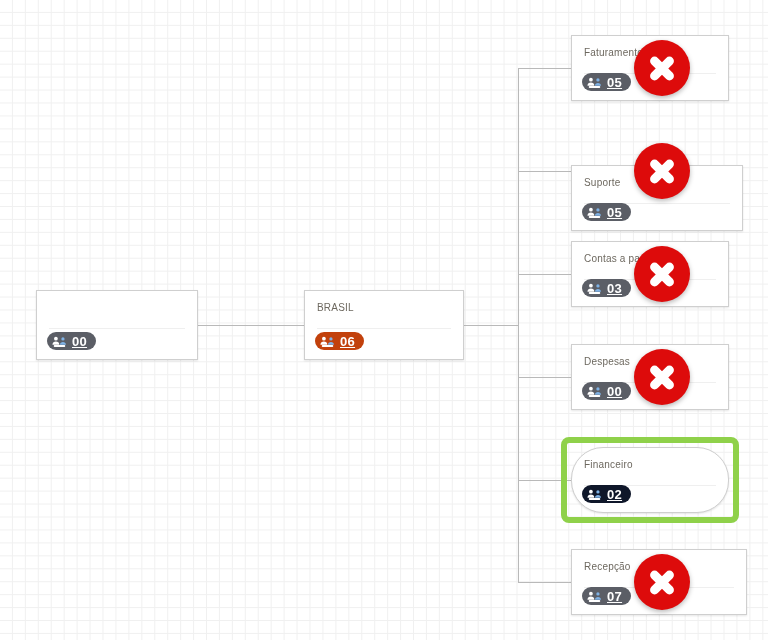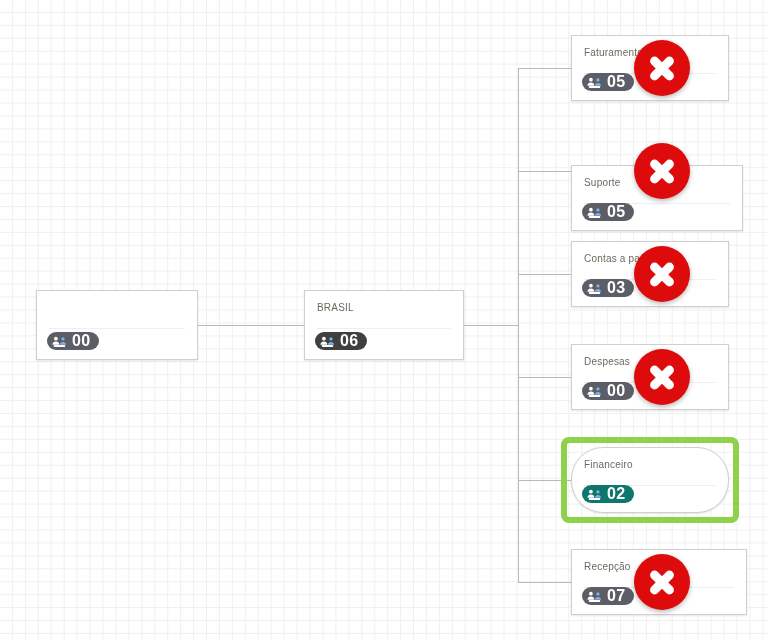--- a/index.html
+++ b/index.html
@@ -77,25 +77,26 @@
     border-radius: 9px;
     background: #5b5e66;
     color: #ffffff;
   }
   .people-badge .pb-icon {
     width: 15px;
     height: 13px;
     display: block;
   }
   .people-badge .pb-count {
-    font-size: 16px;
+    font-size: 13px;
     font-weight: bold;
     line-height: 1;
     letter-spacing: 0.3px;
     color: #ffffff;
+    text-decoration: underline;
   }
 
   
   .x-marker {
     position: absolute;
     width: 56px;
     height: 56px;
     border-radius: 50%;
     background: #dd0b0b;
     box-shadow: 0 2px 5px rgba(0,0,0,0.28);
@@ -155,21 +156,21 @@
               <path d="M10.6 12.2c0-2.2 1.8-3.6 4-3.6s4 1.4 4 3.6z" fill="#7fb2e5"></path>
               <rect x="2.4" y="12.6" width="15.2" height="2.6" rx="1.0" fill="#ffffff"></rect>
             </svg>
           </span>
           <span class="pb-count">00</span>
         </div>
       </div>
       <div class="node" style="left: 304px; top: 290px; width: 160px; height: 70px; border-color: rgb(207, 207, 207);">
         <div class="node-title" style="color: rgb(109, 104, 95);">BRASIL</div>
         <div class="node-divider"></div>
-        <div class="people-badge" style="background: #404040; align-items: center;">
+        <div class="people-badge" style="background: #c2410c; align-items: center;">
           <span style="display: flex;">
             <svg class="pb-icon" viewBox="0 0 20 16" xmlns="http://www.w3.org/2000/svg" aria-hidden="true">
               <circle cx="5.2" cy="4.3" r="2.5" fill="#ffffff"></circle>
               <path d="M0.6 12.2c0-2.5 2.1-4.1 4.6-4.1s4.6 1.6 4.6 4.1z" fill="#ffffff"></path>
               <circle cx="14.6" cy="4.6" r="2.2" fill="#7fb2e5"></circle>
               <path d="M10.6 12.2c0-2.2 1.8-3.6 4-3.6s4 1.4 4 3.6z" fill="#7fb2e5"></path>
               <rect x="2.4" y="12.6" width="15.2" height="2.6" rx="1.0" fill="#ffffff"></rect>
             </svg>
           </span>
           <span class="pb-count">06</span>
@@ -240,21 +241,21 @@
             </svg>
           </span>
           <span class="pb-count">00</span>
         </div>
       </div>
       <div class="x-marker" style="left: 634px; top: 377px; background: rgb(221, 11, 11);"></div>
       <div class="selection-ring" style="left: 561px; top: 437px; width: 178px; height: 86px; border-color: rgb(143, 209, 74);"></div>
       <div class="node" style="left: 571px; top: 447px; width: 158px; height: 66px; border-color: rgb(207, 207, 207); border-radius: 32px;">
         <div class="node-title" style="color: rgb(109, 104, 95);">Financeiro</div>
         <div class="node-divider"></div>
-        <div class="people-badge" style="background: #0f766e;">
+        <div class="people-badge" style="background: #0f172a;">
           <span style="display: flex;">
             <svg class="pb-icon" viewBox="0 0 20 16" xmlns="http://www.w3.org/2000/svg" aria-hidden="true">
               <circle cx="5.2" cy="4.3" r="2.5" fill="#ffffff"></circle>
               <path d="M0.6 12.2c0-2.5 2.1-4.1 4.6-4.1s4.6 1.6 4.6 4.1z" fill="#ffffff"></path>
               <circle cx="14.6" cy="4.6" r="2.2" fill="#7fb2e5"></circle>
               <path d="M10.6 12.2c0-2.2 1.8-3.6 4-3.6s4 1.4 4 3.6z" fill="#7fb2e5"></path>
               <rect x="2.4" y="12.6" width="15.2" height="2.6" rx="1.0" fill="#ffffff"></rect>
             </svg>
           </span>
           <span class="pb-count">02</span>

